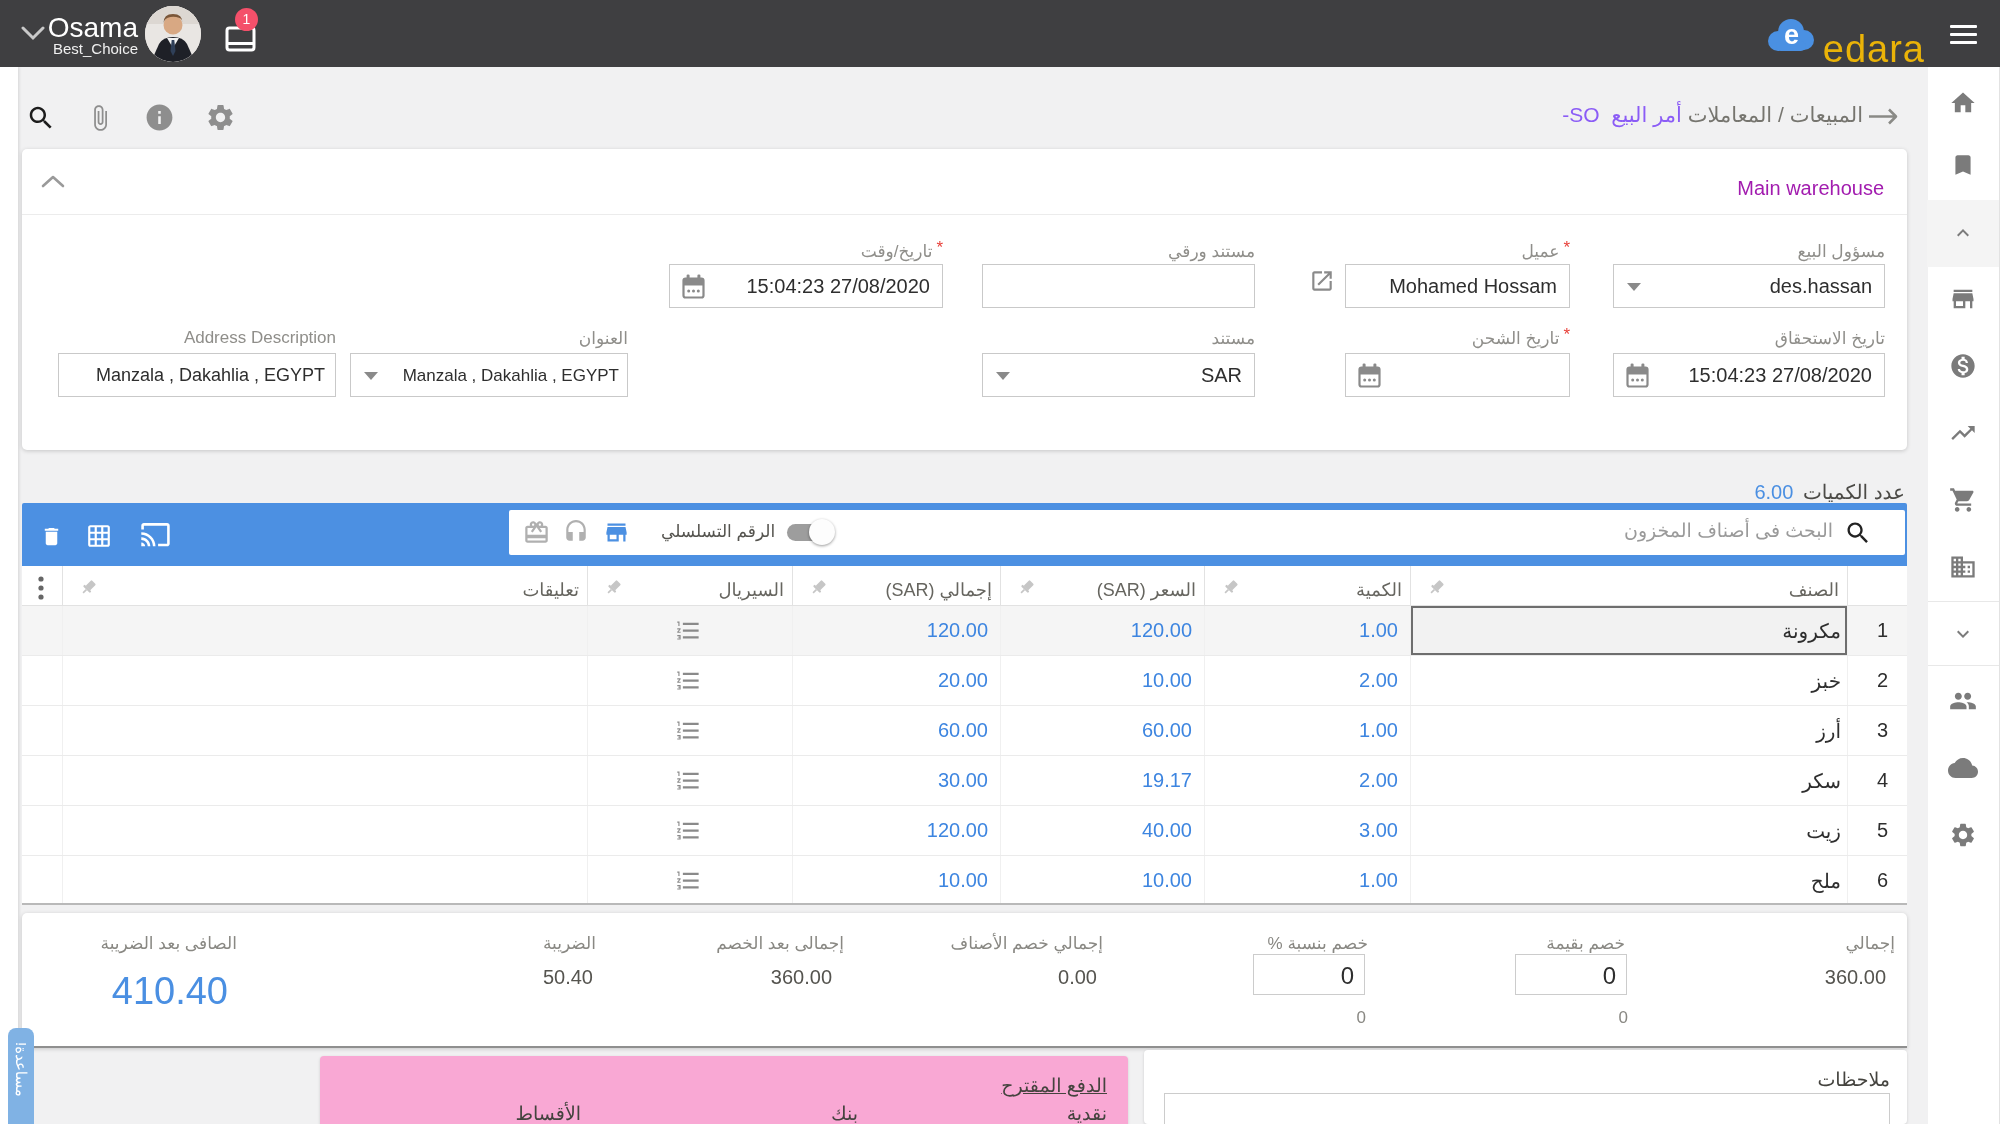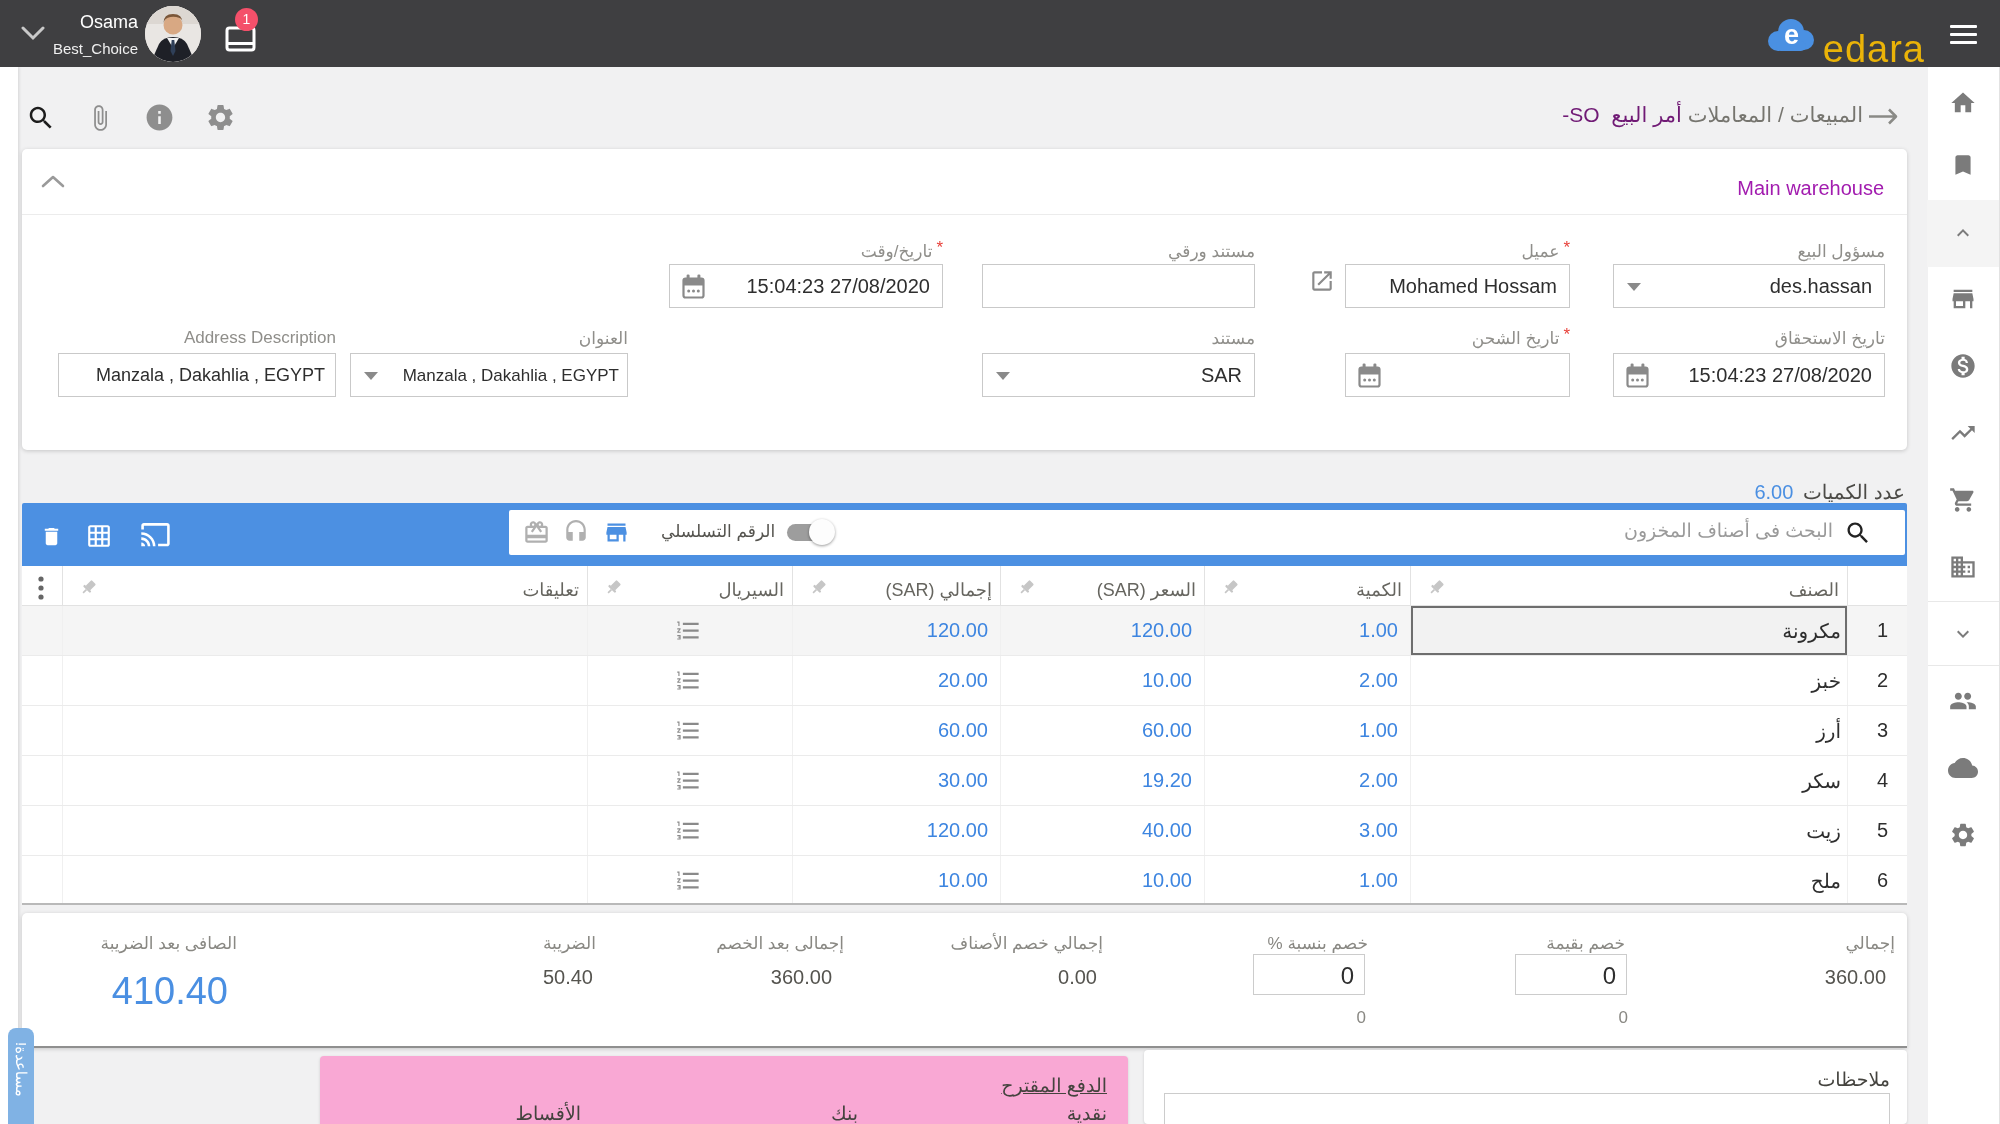--- a/index.html
+++ b/index.html
@@ -2,41 +2,41 @@
 <html lang="ar" dir="rtl"><head>
 <meta charset="utf-8">
 <style>
   * { margin:0; padding:0; box-sizing:border-box; }
   html,body { width:2000px; height:1124px; overflow:hidden; }
   body { font-family:"Liberation Sans", sans-serif; background:#f1f1f2; position:relative; }
   .abs { position:absolute; }
   
   .topbar { position:absolute; top:0; left:0; width:2000px; height:67px; background:#3f3f41; z-index:30; }
   .topbar svg { display:block; }
-  .uname { position:absolute; top:12px; right:1862px; color:#fff; font-size:18px; text-align:right; width:78px;}
+  .uname { position:absolute; top:12px; right:1862px; color:#fff; font-size:28px; text-align:right; width:78px;}
   .usub  { position:absolute; top:40px; right:1862px; color:#f0f0f0; font-size:15px; text-align:center; width:78px;}
   .avatar { position:absolute; top:6px; right:1799px; width:56px; height:56px; border-radius:50%; overflow:hidden; background:#ece9e6;}
   .chev-tl { position:absolute; top:26px; right:1955px; }
   .tray { position:absolute; top:26px; right:1744px;}
   .badge { position:absolute; top:8px; right:1742px; width:23px; height:23px; background:#f4506a; border-radius:50%; color:#fff; font-size:14px; text-align:center; line-height:23px; }
   .logo { position:absolute; top:17px; right:183px; }
   .logotxt { position:absolute; top:12px; right:75px; color:#eab308; font-size:38px; letter-spacing:1px; font-weight:400;margin-top:16px;}
   .burger { position:absolute; top:25px; right:23px; width:27px; }
   .burger div { height:3px; background:#fff; margin-bottom:5px; border-radius:1px;}
   
   .sidebar { position:absolute; top:67px; right:0; width:72px; height:1057px; background:#fff; border-right:1px solid #e2e2e2; z-index:20;}
   .sb-ic { position:absolute; right:0; width:72px; display:flex; justify-content:center; }
   .sb-gray { position:absolute; top:133px; right:0; width:72px; height:67px; background:#f4f4f4; }
   .sb-line { position:absolute; right:0; width:71px; border-top:1px solid #e8e8e8; }
   
   .leftstrip { position:absolute; top:67px; left:0; width:18px; height:1057px; background:#fff; box-shadow:1px 0 3px rgba(0,0,0,.12); z-index:5;}
   
   .crumbrow { position:absolute; top:67px; left:0; width:1928px; height:82px; }
   .crumb { position:absolute; top:36px; right:102px; font-size:21px; color:#76756f; direction:rtl; }
-  .crumb .bl { color:#701a75; }
+  .crumb .bl { color:#8b5cf6; }
   .actions { position:absolute; top:35px; left:26px; direction:ltr; display:flex; gap:30px; align-items:center;}
   
   .card { position:absolute; left:22px; width:1885px; background:#fff; border-radius:5px; box-shadow:0 1px 4px rgba(0,0,0,.18); }
   .card1 { top:149px; height:301px; }
   .c1head { position:absolute; top:0; left:0; right:0; height:66px; border-bottom:1px solid #ececec; }
   .mainwh { position:absolute; top:28px; right:23px; color:#a21caf; font-size:20px; }
   .c1chev { position:absolute; top:24px; left:18px; }
   
   .flabel { position:absolute; color:#8f8e8a; font-size:17px; text-align:right; white-space:nowrap; }
   .flabel .req { color:#e8403a; font-size:17px; position:relative; top:-4px; margin-left:4px;}
@@ -468,21 +468,21 @@
       <div>
         <span class="num">4</span>
       </div>
       <div>
         <span class="item">سكر</span>
       </div>
       <div>
         <span class="nval">2.00</span>
       </div>
       <div>
-        <span class="nval">19.20</span>
+        <span class="nval">19.17</span>
       </div>
       <div>
         <span class="nval">30.00</span>
       </div>
       <div>
         <span class="lsticon"><svg width="27" height="27" viewBox="0 0 24 24" fill="#8a8a8a">
             <path d="M2 17h2v.5H3v1h1v.5H2v1h3v-4H2v1zm1-9h1V4H2v1h1v3zm-1 3h1.8L2 13.1v.9h3v-1H3.2L5 10.9V10H2v1zm5-6v2h14V5H7zm0 14h14v-2H7v2zm0-6h14v-2H7v2z"></path>
           </svg></span>
       </div>
       <div></div>

